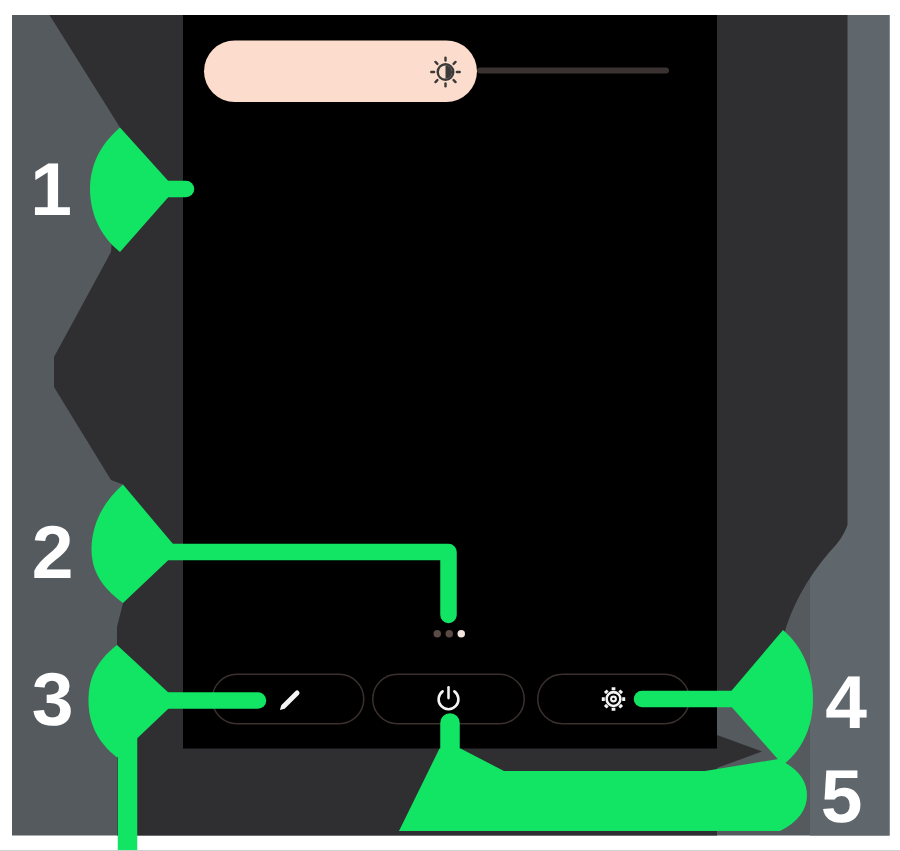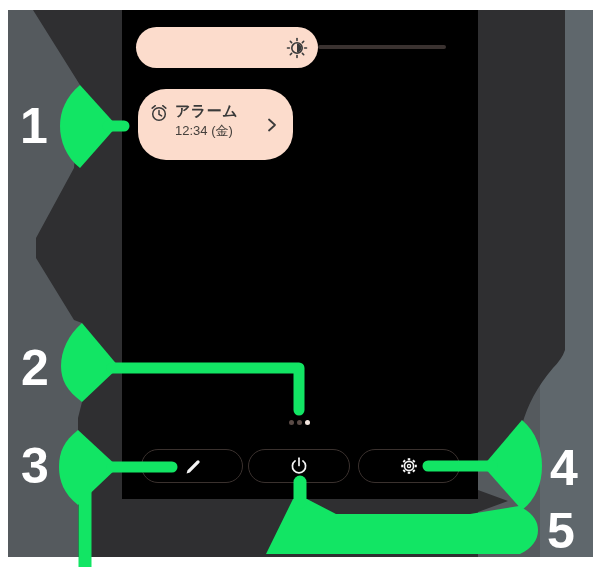--- a/index.html
+++ b/index.html
@@ -70,35 +70,20 @@
         <line x1="4.3" y1="4.3" x2="5.6" y2="5.6"></line>
         <line x1="16.4" y1="16.4" x2="17.7" y2="17.7"></line>
         <line x1="4.3" y1="17.7" x2="5.6" y2="16.4"></line>
         <line x1="16.4" y1="5.6" x2="17.7" y2="4.3"></line>
       </g>
       <path d="M11,6.6 A4.4,4.4 0 0 1 11,15.4 Z" fill="#3a3a3a"></path>
     </svg>
   </div>
   <div class="track"></div>
 
-  <div class="abs alarm-card">
-    <svg width="20" height="20" style="position:absolute;left:11px;top:14px;" viewBox="0 0 20 20">
-      <g stroke="#3a3a3a" stroke-width="1.5" fill="none" stroke-linecap="round">
-        <circle cx="10" cy="11" r="6.3"></circle>
-        <path d="M10,7.6 V11.3 L12.6,12.9"></path>
-        <path d="M3.2,5.2 L6.3,2.7"></path>
-        <path d="M16.8,5.2 L13.7,2.7"></path>
-      </g>
-    </svg>
-    <div class="alarm-title">アラーム</div>
-    <div class="alarm-time">12:34 (金)</div>
-    <svg width="10" height="14" style="position:absolute;right:16px;top:29px;" viewBox="0 0 10 14">
-      <path d="M2,1.5 L8,7 L2,12.5" stroke="#3b3b3b" stroke-width="1.8" fill="none" stroke-linecap="round" stroke-linejoin="round"></path>
-    </svg>
-  </div>
 
   <div>
     <div class="dot" style="left:289px;top:420px;background:#5a4b46;"></div>
     <div class="dot" style="left:297px;top:420px;background:#5a4b46;"></div>
     <div class="dot" style="left:305px;top:420px;background:#f2e5de;"></div>
   </div>
 
   <button class="qbtn" style="left:141px;">
     <svg width="20" height="20" viewBox="0 0 20 20">
       <path d="M4.6,17.4 l0.9,-3.2 9.4,-9.4 a1.6,1.6 0 0 1 2.3,2.3 l-9.4,9.4 z" fill="#f4f4f4"></path>

